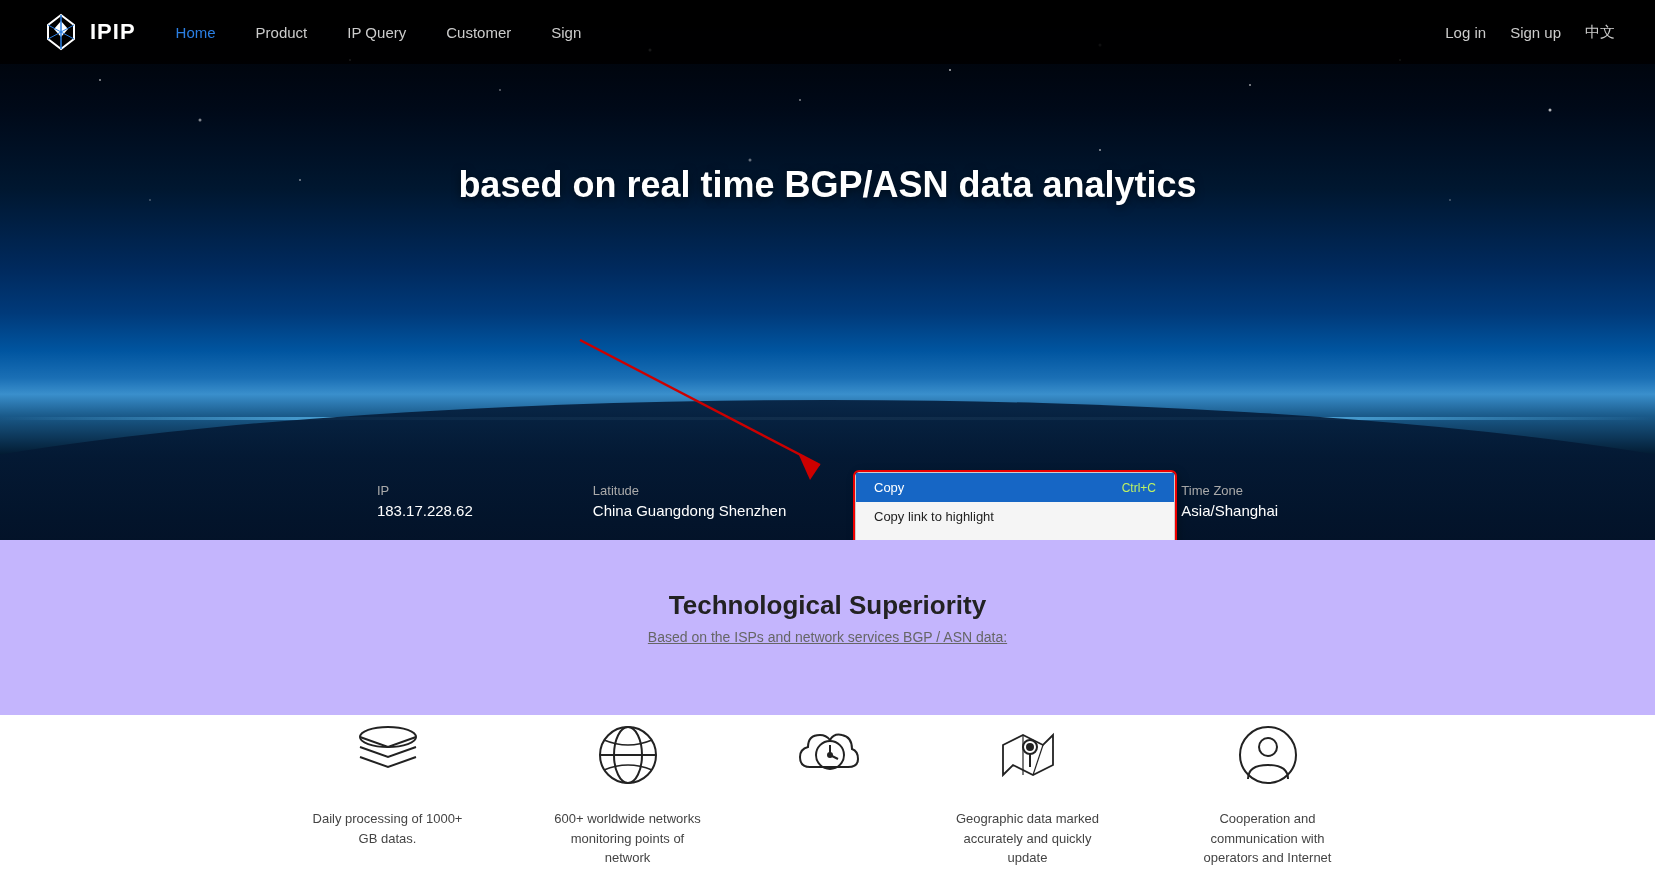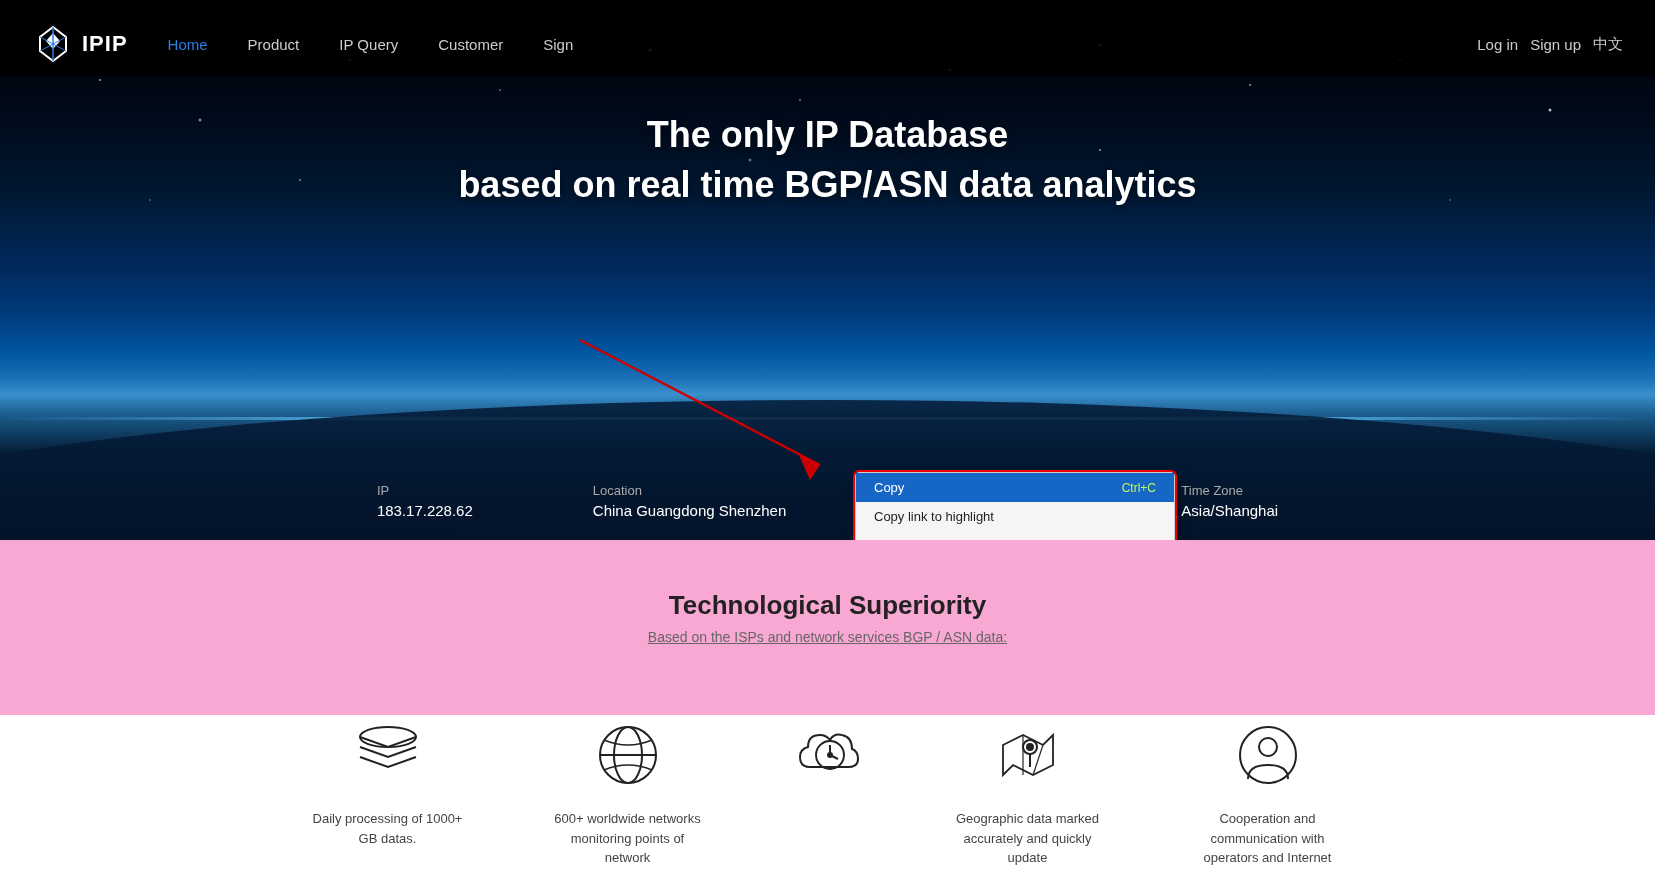--- a/index.html
+++ b/index.html
@@ -1,26 +1,26 @@
 <!DOCTYPE html>
 <html><head>
   <meta charset="utf-8">
   <style>
     * { margin: 0; padding: 0; box-sizing: border-box; }
     body { font-family: 'Segoe UI', Arial, sans-serif; background: #fff; overflow-x: hidden; }
 
     
     .navbar {
       position: fixed;
-      top: 12px; left: 0; right: 0;
+      top: 0; left: 0; right: 0;
       height: 64px;
       background: rgba(0,0,0,0.85);
       display: flex;
       align-items: center;
-      padding: 0 32px;
+      padding: 0 40px;
       z-index: 100;
     }
     .navbar-logo {
       display: flex;
       align-items: center;
       gap: 8px;
       margin-right: 40px;
     }
     .logo-icon {
       width: 42px;
@@ -37,21 +37,21 @@
       text-decoration: none;
       font-size: 15px;
       cursor: pointer;
     }
     .nav-link.active {
       color: #2b7fe3;
     }
     .nav-right {
       display: flex;
       align-items: center;
-      gap: 12px;
+      gap: 24px;
     }
     .nav-right a {
       color: #ccc;
       text-decoration: none;
       font-size: 15px;
     }
 
     
     .hero {
       width: 100%;
@@ -146,21 +146,21 @@
     .ctx-shortcut {
       color: #888;
       font-size: 12px;
     }
     .ctx-item.highlighted .ctx-shortcut {
       color: #bef264;
     }
 
     
     .section {
-      background: #f9a8d4;
+      background: #c4b5fd;
       padding: 50px 20px 30px;
       text-align: center;
     }
     .section-title {
       font-size: 26px;
       font-weight: 600;
       color: #222;
       margin-bottom: 8px;
     }
     .section-subtitle {
@@ -255,38 +255,38 @@
   <div style="position:absolute;bottom:0;left:0;right:0;height:300px;overflow:hidden;pointer-events:none;">
 
     <div style="position:absolute;bottom:-100px;left:50%;transform:translateX(-50%);width:2000px;height:400px;background:radial-gradient(ellipse 60% 50% at 50% 100%, rgba(0,120,200,0.4) 0%, rgba(0,60,120,0.3) 40%, transparent 70%);border-radius:50%;"></div>
 
     <div style="position:absolute;bottom:120px;left:0;right:0;height:3px;background:linear-gradient(90deg,transparent,rgba(100,200,255,0.8),rgba(150,220,255,1),rgba(100,200,255,0.8),transparent);"></div>
 
     <div style="position:absolute;bottom:-60px;left:50%;transform:translateX(-50%);width:2200px;height:200px;background:linear-gradient(180deg,rgba(5,30,60,0.9),rgba(2,15,35,1));border-radius:50% 50% 0 0 / 80% 80% 0 0;"></div>
   </div>
 
   <div class="hero-title">
-    <span>The only IP Database</span><br>
+    <br>
     <span>based on real time BGP/ASN data analytics</span>
   </div>
 
   <svg style="position:absolute;top:310px;left:480px;width:420px;height:180px;z-index:5;pointer-events:none;">
 
     <line x1="100" y1="30" x2="340" y2="155" stroke="#cc0000" stroke-width="2.5"></line>
 
     <polygon points="340,155 318,143 330,170" fill="#cc0000"></polygon>
   </svg>
 
   <div class="info-bar">
     <div class="info-item">
       <label>IP</label>
       <span class="value">183.17.228.62</span>
     </div>
     <div class="info-item">
-      <label>Location</label>
+      <label>Latitude</label>
       <span class="value">China Guangdong Shenzhen</span>
     </div>
     <div class="info-item">
       <label>Longitude and Latitude</label>
       <span class="value value-highlighted">22.55516, 114.053879</span>
     </div>
     <div class="info-item">
       <label>Time Zone</label>
       <span class="value">Asia/Shanghai</span>
     </div>

